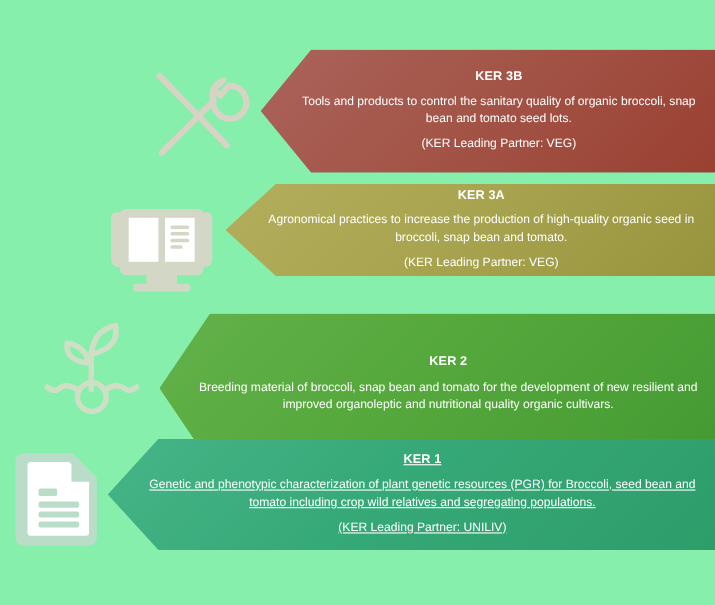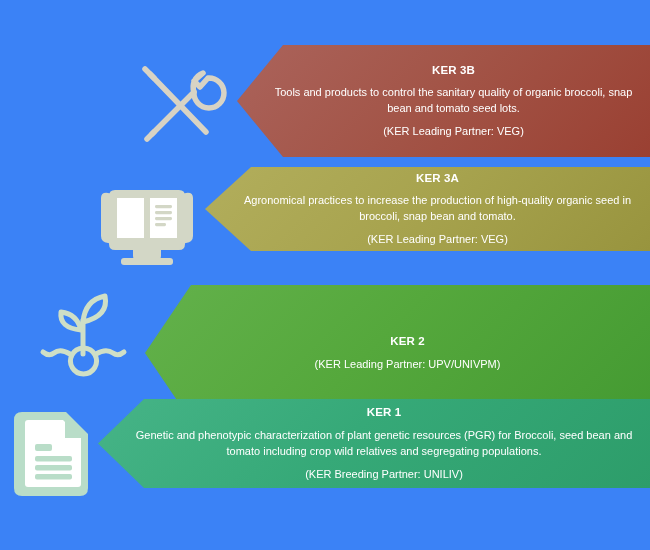--- a/index.html
+++ b/index.html
@@ -13,21 +13,21 @@
     position: relative;
     overflow: hidden;
     font-family: "Liberation Sans", sans-serif;
   }
 
   #canvas {
     position: absolute;
     left: 0; top: 0;
     width: 650px;
     height: 550px;
-    background: #3b82f6;
+    background: #86efac;
   }
 
   
   .arrow {
     position: absolute;
     display: flex;
     align-items: center;
     justify-content: center;
     box-sizing: border-box;
     color: #ffffff;
@@ -71,22 +71,23 @@
   }
   #arrow-ker3a {
     left: 205px; top: 167px; width: 445px; height: 84px;
     background: linear-gradient(135deg, #b2ae5c 0%, #a8a44f 45%, #98943e 100%);
   }
   #arrow-ker2 {
     left: 145px; top: 285px; width: 505px; height: 136px;
     background: linear-gradient(135deg, #63b14b 0%, #55a83c 45%, #449a32 100%);
   }
   #arrow-ker1 {
-    left: 98px; top: 399px; width: 552px; height: 89px;
+    left: 98px; top: 399px; width: 552px; height: 101px;
     background: linear-gradient(135deg, #46b487 0%, #36a978 45%, #2d9d6a 100%);
+    text-decoration: underline;
   }
 
   
   .icon-slot {
     position: absolute;
     display: block;
   }
   #icon-tools  { left: 128px; top: 52px;  width: 104px; height: 98px; }
   #icon-book   { left: 95px;  top: 172px; width: 104px; height: 98px; }
   #icon-plant  { left: 28px;  top: 288px; width: 110px; height: 96px; }
@@ -190,25 +191,25 @@
     <div class="arrow-inner">
       <div class="ker-title">KER 3A</div>
       <div class="ker-desc">Agronomical practices to increase the production of high-quality organic seed in broccoli, snap bean and tomato.</div>
       <div class="ker-partner">(KER Leading Partner: VEG)</div>
     </div>
   </div>
 
   <div class="arrow chev" id="arrow-ker2">
     <div class="arrow-inner">
       <div class="ker-title">KER 2</div>
-      <div class="ker-partner">(KER Leading Partner: UPV/UNIVPM)</div>
+      <div class="ker-desc">Breeding material of broccoli, snap bean and tomato for the development of new resilient and improved organoleptic and nutritional quality organic cultivars.</div>
     </div>
   </div>
 
   <div class="arrow chev" id="arrow-ker1">
     <div class="arrow-inner">
       <div class="ker-title">KER 1</div>
       <div class="ker-desc">Genetic and phenotypic characterization of plant genetic resources (PGR) for Broccoli, seed bean and tomato including crop wild relatives and segregating populations.</div>
-      <div class="ker-partner">(KER Breeding Partner: UNILIV)</div>
+      <div class="ker-partner">(KER Leading Partner: UNILIV)</div>
     </div>
   </div>
 
 </div>
 
 </body></html>

